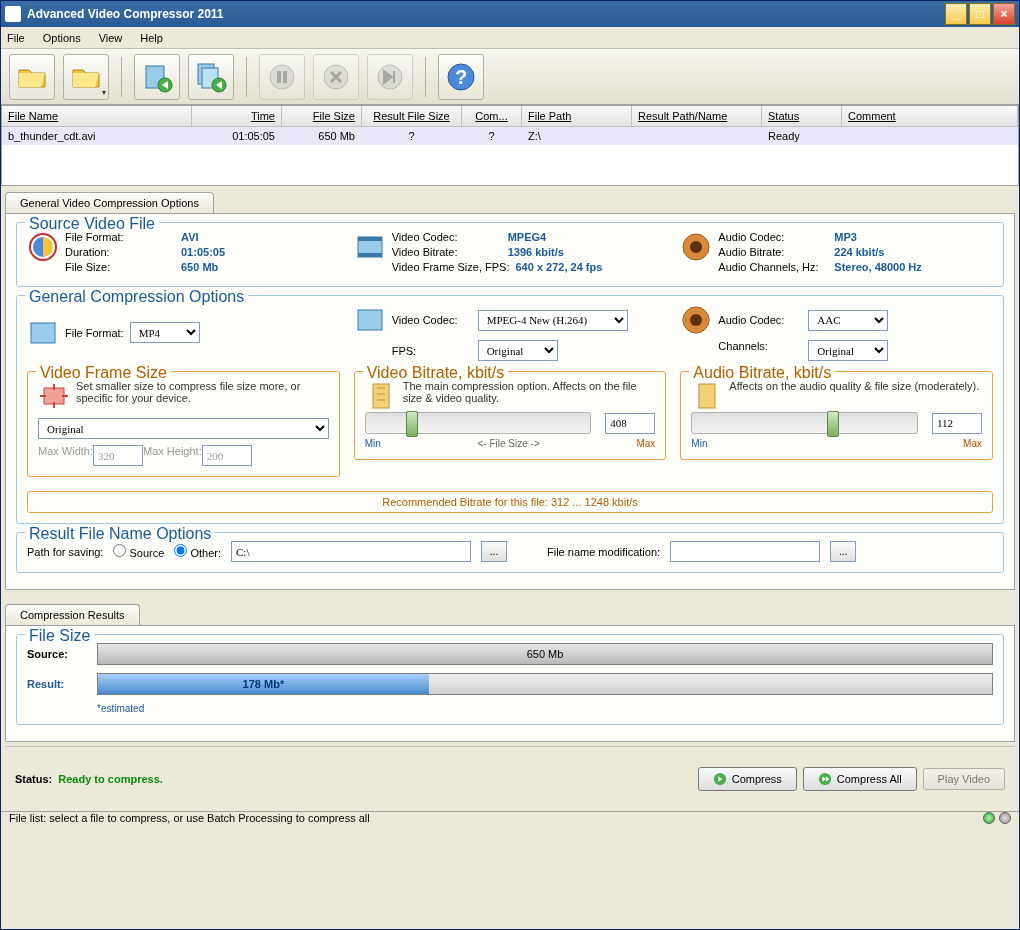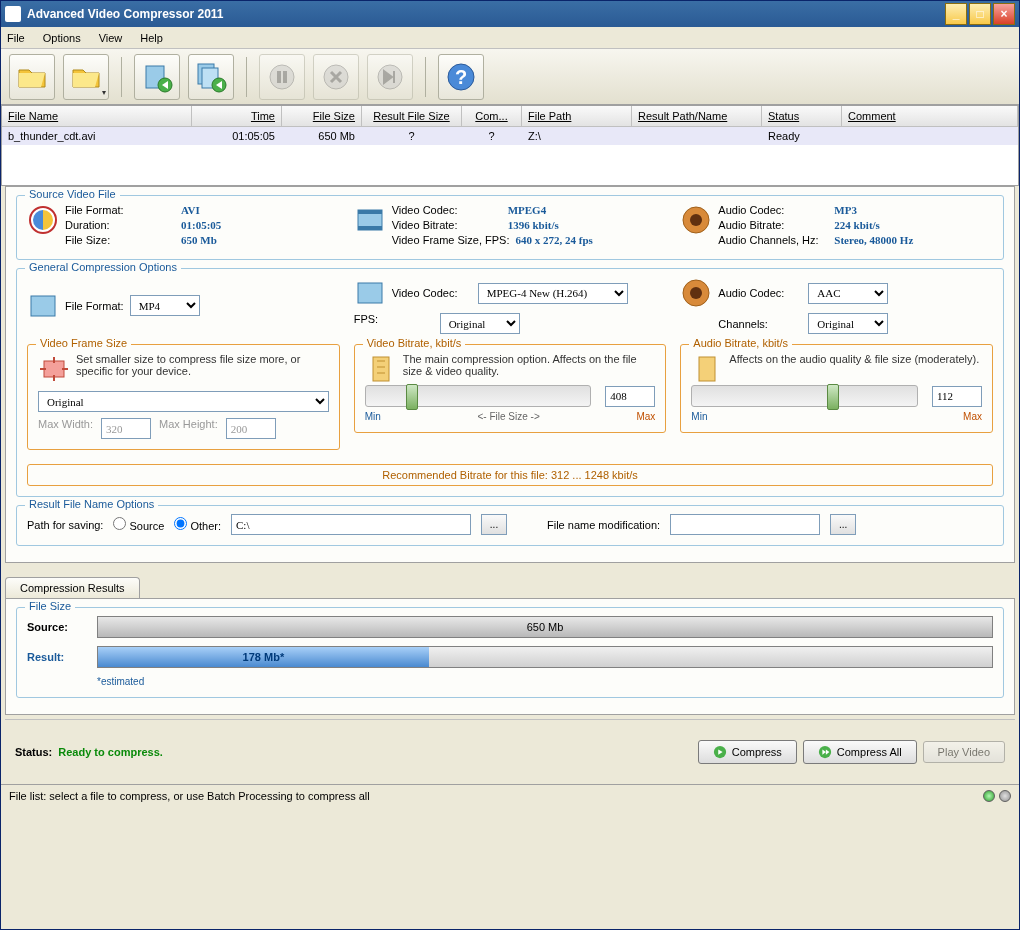--- a/index.html
+++ b/index.html
@@ -22,27 +22,27 @@
 .grid-header { display: flex; background: linear-gradient(#fafafa,#e3e3e3); border-bottom: 1px solid #c0c0c0; }
 .gh { padding: 4px 6px; border-right: 1px solid #c0c0c0; font-size: 11px; text-decoration: underline; }
 .grid-row { display: flex; background: #e8e8f8; }
 .gc { padding: 3px 6px; border-right: 1px solid transparent; font-size: 11px; }
 .grid-empty { height: 40px; background: #fff; }
 .tabbar { display: flex; padding-top: 6px; padding-left: 4px; }
 .tab { padding: 4px 14px; background: linear-gradient(#fdfdfa,#ece9d8); border: 1px solid #a0a0a0; border-bottom: none; border-radius: 4px 4px 0 0; font-size: 11px; }
 .panel { background: #fdfdfa; border: 1px solid #a0a0a0; padding: 8px 10px; margin: 0 4px; }
 .fieldset { border: 1px solid #a0c8e0; border-radius: 3px; padding: 8px 10px 10px; margin-bottom: 8px; position: relative; }
 .fieldset.orange { border-color: #e8a040; }
-.fieldset > .legend { position: absolute; top: -8px; left: 8px; background: #fdfdfa; padding: 0 4px; color: #1a5a9a; font-size: 11px; }
+.fieldset > .legend { position: absolute; top: -8px; left: 8px; background: #fdfdfa; padding: 0 4px; color: #1a5a9a; font-size: 16px; }
 .fieldset.orange > .legend { color: #b06000; }
 .row3 { display: flex; gap: 14px; }
 .col { flex: 1; }
 .kv { display: flex; gap: 6px; margin-bottom: 3px; font-size: 11px; }
 .kv .k { min-width: 110px; }
-.kv .v { color: #1a5a9a; font-weight: bold; font-family: Liberation Serif, serif; }
+.kv .v { color: #1a5a9a; font-weight: bold; }
 .info-icon { width: 32px; height: 32px; margin-right: 6px; flex-shrink: 0; }
 .flexrow { display: flex; align-items: flex-start; }
 select, input[type=text] { font-family: Tahoma; font-size: 11px; border: 1px solid #7f9db9; background: #fff; padding: 2px 4px; height: 21px; }
 .inline-label { margin-right: 6px; }
 .desc { font-size: 11px; color: #333; margin-bottom: 6px; }
 .slider-wrap { display: flex; align-items: center; gap: 14px; }
 .slider { flex: 1; height: 22px; position: relative; background: linear-gradient(#e0e0e0,#f4f4f4); border: 1px solid #b0b0b0; border-radius: 3px; }
 .slider .thumb { position: absolute; top: -2px; width: 12px; height: 26px; background: linear-gradient(#cfe8c5,#7bb060); border: 1px solid #5a8a42; border-radius: 2px; }
 .slider-labels { display: flex; justify-content: space-between; font-size: 10px; margin-top: 4px; }
 .slider-labels .min { color: #1a5a9a; }
@@ -61,21 +61,21 @@
 .bar { flex: 1; height: 22px; border: 1px solid #808080; position: relative; background: linear-gradient(#f0f0f0,#d0d0d0); }
 .bar .fill { height: 100%; display: flex; align-items: center; justify-content: center; font-size: 11px; }
 .bar.source .fill { width: 100%; background: linear-gradient(#e8e8e8,#b8b8b8); }
 .bar.result .fill { background: linear-gradient(#a8d0f8,#4a8ad0); color: #003a7a; font-weight: bold; }
 .estimated { font-size: 10px; color: #1a5a9a; margin-left: 70px; }
 .bottom-bar { display: flex; align-items: center; padding: 20px 10px; border-top: 1px solid #c0c0c0; margin: 4px 4px 0; }
 .bottom-bar .status-label { font-weight: bold; margin-right: 6px; }
 .bottom-bar .status-value { color: #0a8a0a; font-weight: bold; flex: 1; }
 .btn { padding: 4px 14px; border: 1px solid #7a7a7a; background: linear-gradient(#fafafa,#ddd); border-radius: 3px; cursor: pointer; margin-left: 6px; display: inline-flex; align-items: center; gap: 5px; font-size: 11px; }
 .btn.disabled { opacity: 0.5; cursor: default; }
-.statusbar { height: 22px; background: #ece9d8; border-top: 1px solid #a0a0a0; display: flex; align-items: center; padding: 0 8px; font-size: 11px; }
+.statusbar { height: 22px; background: #ece9d8; border-top: 1px solid #a0a0a0; display: flex; padding: 0 8px; font-size: 11px; }
 .statusbar .dots { margin-left: auto; display: flex; gap: 4px; }
 .dot { width: 12px; height: 12px; border-radius: 6px; border: 1px solid #606060; }
 .dot.green { background: radial-gradient(#b0f8b0,#2a9a2a); }
 .dot.gray { background: radial-gradient(#e0e0e0,#909090); }
 </style>
 </head>
 <body>
 
 <div class="window">
 
@@ -172,20 +172,23 @@
       <div class="gc" style="width:100px;text-align:center">?</div>
       <div class="gc" style="width:60px;text-align:center">?</div>
       <div class="gc" style="width:110px">Z:\</div>
       <div class="gc" style="width:130px"></div>
       <div class="gc" style="width:80px">Ready</div>
       <div class="gc" style="flex:1"></div>
     </div>
     <div class="grid-empty"></div>
   </div>
 
+  <div class="tabbar">
+    <div class="tab">General Video Compression Options</div>
+  </div>
   <div class="panel">
 
     <div class="fieldset">
       <div class="legend">Source Video File</div>
       <div class="row3">
         <div class="col flexrow">
           <svg class="info-icon" viewBox="0 0 32 32">
               <circle cx="16" cy="16" r="13" fill="#fff" stroke="#c03030" stroke-width="2"></circle>
               <path d="M16 6a10 10 0 0 1 0 20z" fill="#f4c43a"></path>
               <path d="M16 6a10 10 0 0 0 0 20z" fill="#4a8ad8"></path>
@@ -260,55 +263,55 @@
           <select style="width:70px"><option>MP4</option></select>
         </div>
         <div class="col">
           <div class="flexrow" style="align-items:center;margin-bottom:4px">
             <svg class="info-icon" viewBox="0 0 32 32">
                 <rect x="4" y="6" width="24" height="20" fill="#9acbe8" stroke="#3a7aa8"></rect>
               </svg>
             <span class="inline-label" style="min-width:80px">Video Codec:</span>
             <select style="width:150px"><option>MPEG-4 New (H.264)</option></select>
           </div>
-          <div class="flexrow" style="align-items:flex-start;">
+          <div class="flexrow" style="align-items:center;margin-left:38px">
             <span class="inline-label" style="min-width:80px">FPS:</span>
             <select style="width:80px"><option>Original</option></select>
           </div>
         </div>
         <div class="col">
           <div class="flexrow" style="align-items:center;margin-bottom:4px">
             <svg class="info-icon" viewBox="0 0 32 32">
                 <circle cx="16" cy="16" r="13" fill="#d88a3a" stroke="#a0601a"></circle>
                 <circle cx="16" cy="16" r="6" fill="#603010"></circle>
               </svg>
             <span class="inline-label" style="min-width:84px">Audio Codec:</span>
             <select style="width:80px"><option>AAC</option></select>
           </div>
-          <div class="flexrow" style="align-items:center;margin-left:38px">
+          <div class="flexrow" style="margin-left:38px">
             <span class="inline-label" style="min-width:84px">Channels:</span>
             <select style="width:80px"><option>Original</option></select>
           </div>
         </div>
       </div>
 
       <div class="row3">
 
         <div class="col">
           <div class="fieldset orange">
             <div class="legend">Video Frame Size</div>
             <div class="flexrow">
               <svg class="info-icon" viewBox="0 0 32 32">
                   <rect x="6" y="8" width="20" height="16" fill="#f4a09a" stroke="#c04a3a"></rect>
                   <path d="M2 16h6m16 0h6M16 4v6m0 12v6" stroke="#c04a3a" stroke-width="2"></path>
                 </svg>
               <div class="desc">Set smaller size to compress file size more, or specific for your device.</div>
             </div>
             <select style="width:100%;margin:6px 0"><option>Original</option></select>
-            <div style="display:flex;gap:8px;color:#999">
+            <div style="display:flex;gap:0;color:#999">
               <span>Max Width:</span>
               <input type="text" style="width: 50px; color: rgb(153, 153, 153);" disabled="" value="320">
               <span>Max Height:</span>
               <input type="text" style="width: 50px; color: rgb(153, 153, 153);" disabled="" value="200">
             </div>
           </div>
         </div>
 
         <div class="col">
           <div class="fieldset orange">

